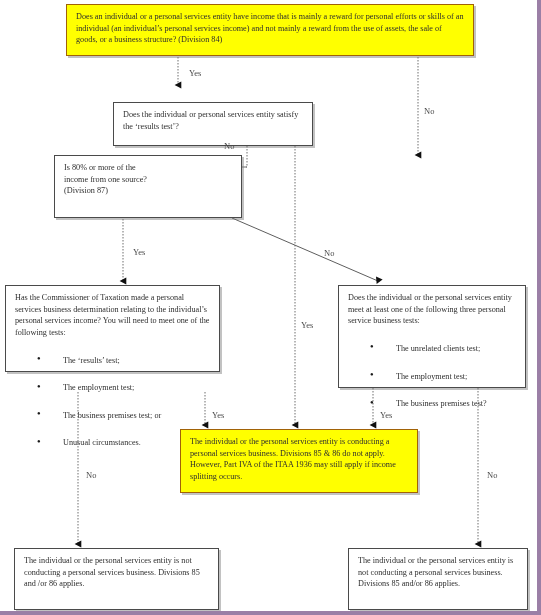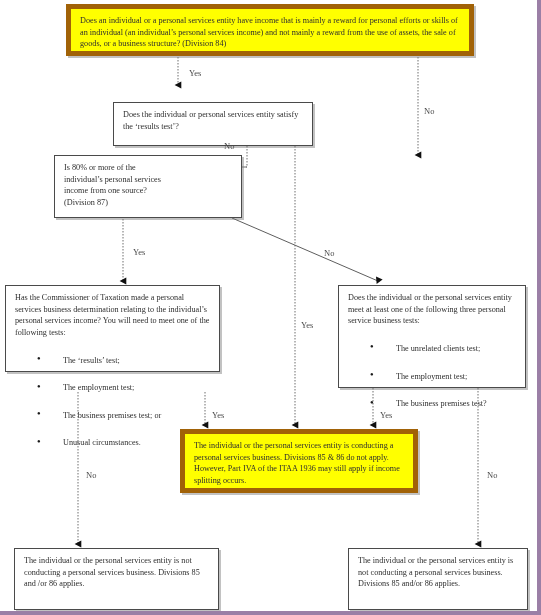--- a/index.html
+++ b/index.html
@@ -33,21 +33,21 @@
     background: #ffffff;
     border: 1px solid #4a4a4a;
     box-shadow: 2px 2px 0 rgba(120,120,120,0.45);
     padding: 6px 9px;
     font-size: 8.2px;
     line-height: 1.42;
     color: #2e2e2e;
   }
   .node.yellow {
     background: #ffff00;
-    border: 5px solid #a16207;
+    border: 1px solid #a16207;
   }
   .node p {
     margin: 0;
   }
   .node ul {
     margin: 0;
     padding: 0;
     list-style: none;
   }
   .node ul li {
@@ -121,21 +121,20 @@
   <div class="node yellow" id="n-top">
     <p>Does an individual or a personal services entity have income that is mainly a reward for personal efforts or skills of an individual (an individual’s personal services income) and not mainly a reward from the use of assets, the sale of goods, or a business structure?  (Division 84)</p>
   </div>
 
   <div class="node" id="n-results">
     <p>Does the individual or personal services entity satisfy the ‘results test’?</p>
   </div>
 
   <div class="node" id="n-eighty">
     <p>Is 80% or more of the</p>
-    <p>individual’s personal services</p>
     <p>income from one source?</p>
     <p>(Division 87)</p>
   </div>
 
 
   <div class="node" id="n-commiss">
     <p>Has the Commissioner of Taxation made a personal services business determination relating to the individual’s personal services income? You will need to meet one of the following tests:</p>
     <ul>
       <li>The ‘results’ test;</li>
       <li>The employment test;</li>

